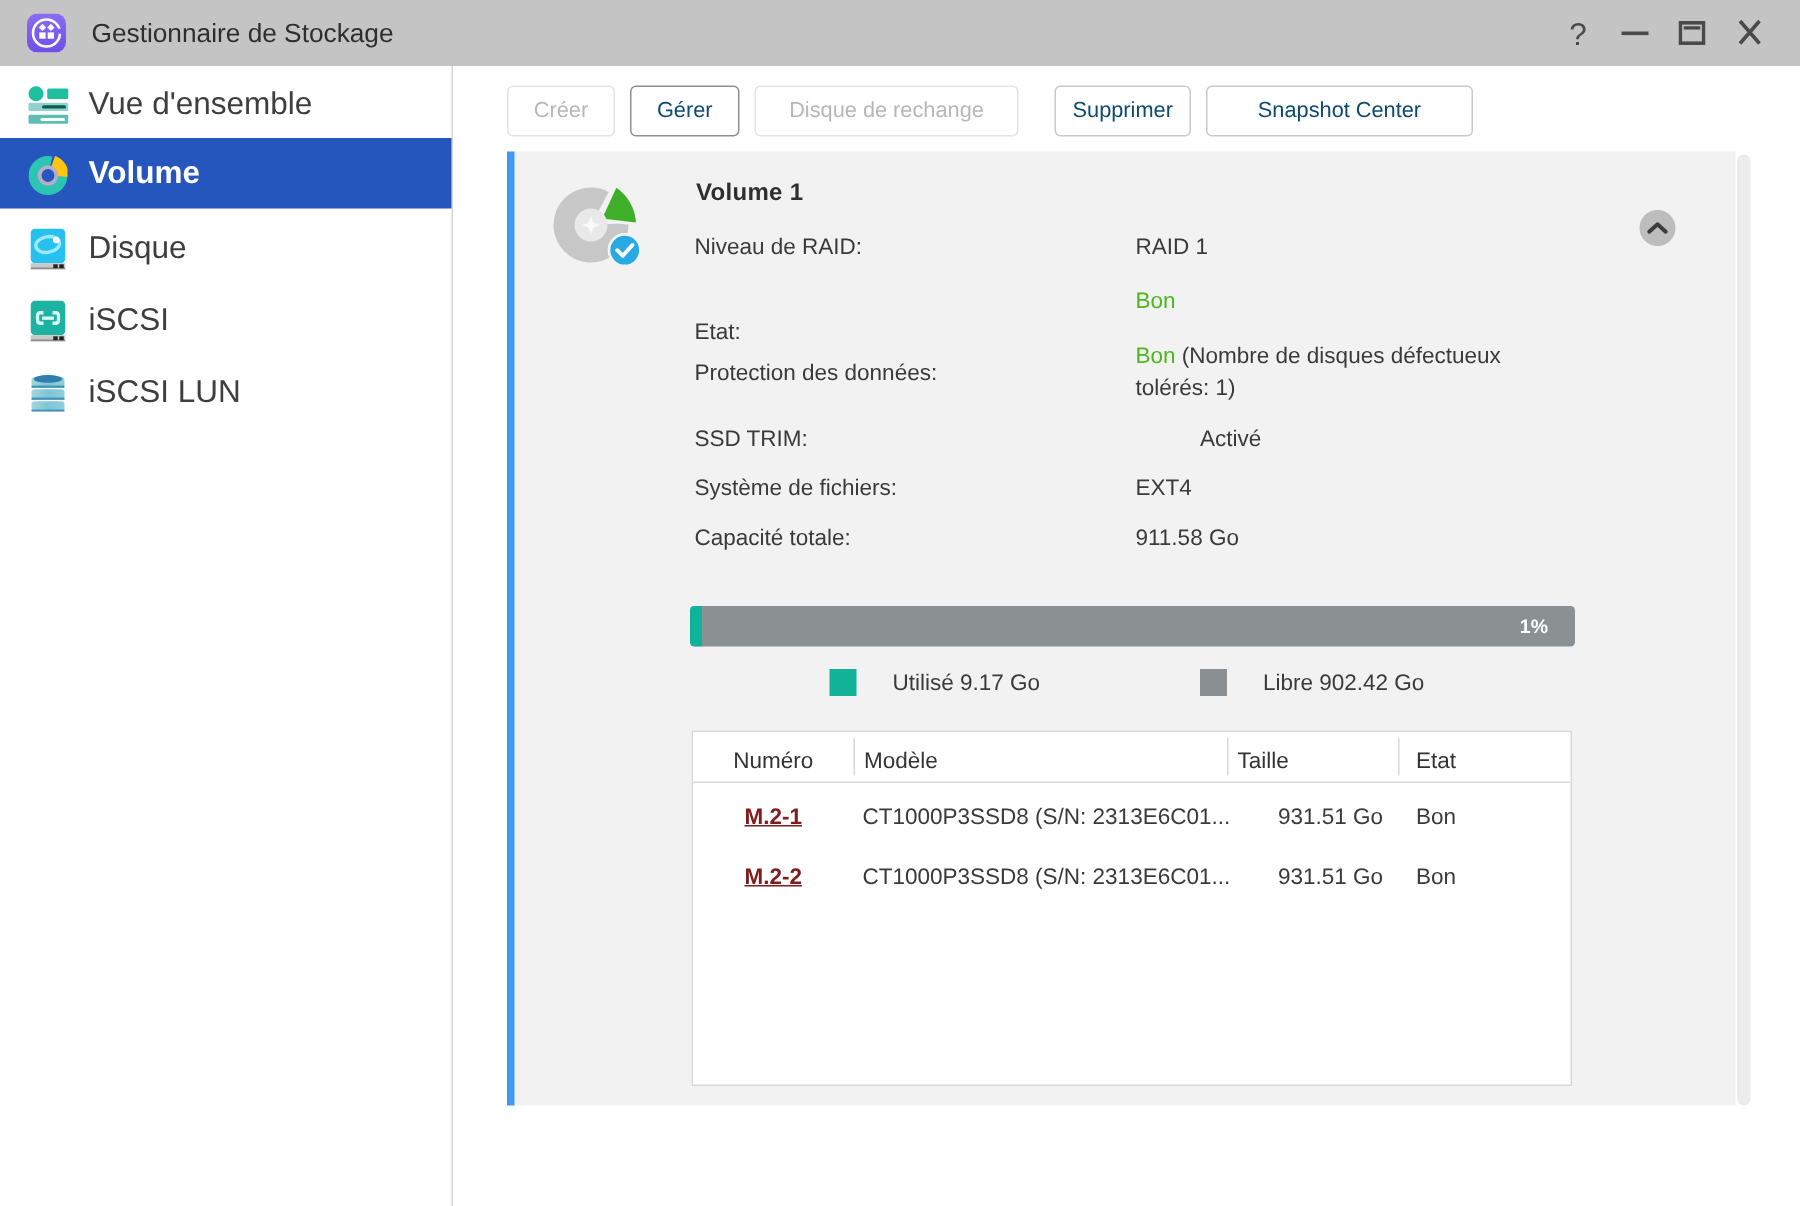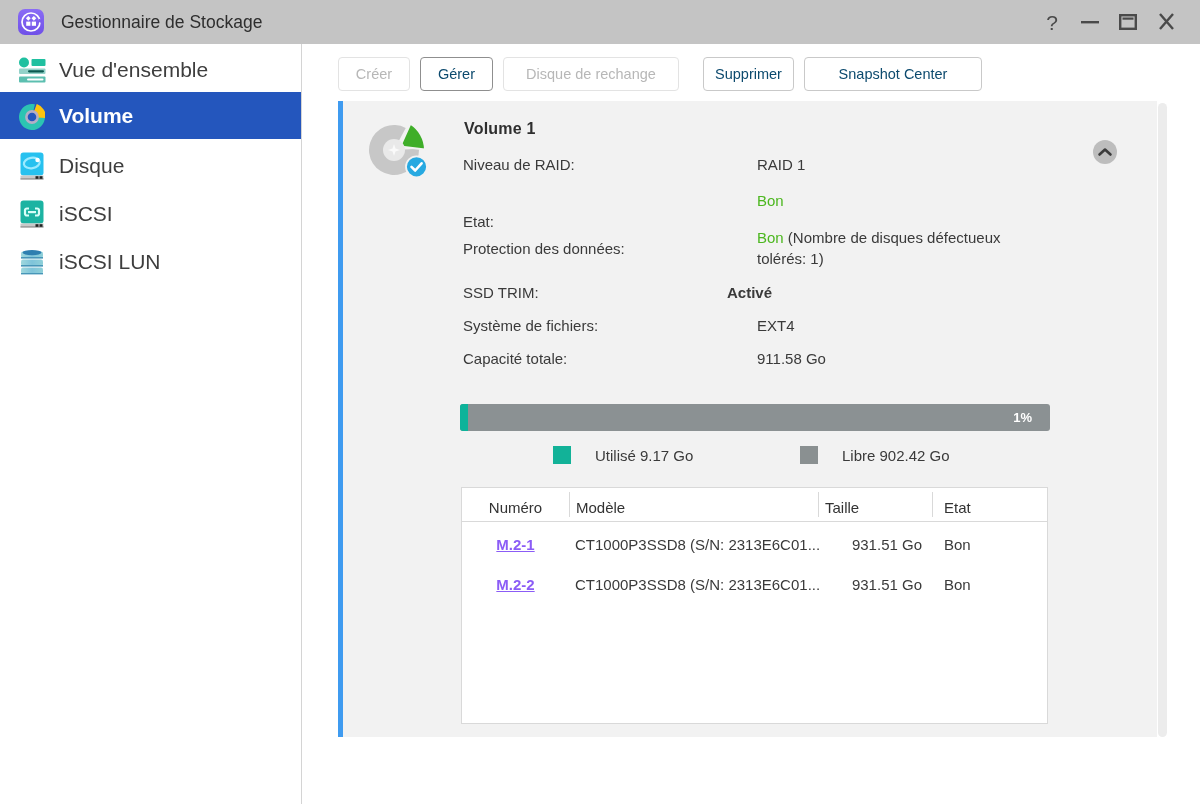--- a/index.html
+++ b/index.html
@@ -42,21 +42,21 @@
 #pbar .ptxt { position:absolute; right:18px; top:0; height:27px; line-height:27px; color:#fff; font-size:13px; font-weight:bold; }
 
 .legsq { position:absolute; width:18px; height:18px; }
 
 
 #grid { position:absolute; left:461px; top:487px; width:587px; height:237px; background:#fff; border:1px solid #d9d9d9; }
 .gh { position:absolute; top:3px; height:33px; line-height:33px; font-size:15px; color:#333; }
 .gc { position:absolute; font-size:15px; color:#3a3a3a; line-height:40px; height:40px; }
 .ghdiv { position:absolute; top:4px; width:1px; height:25px; background:#d9d9d9; }
 #gridhb { position:absolute; left:0; top:33px; width:585px; height:1px; background:#d9d9d9; }
-a.mlink { color:#8b5cf6; font-weight:bold; text-decoration:underline; }
+a.mlink { color:#7f1d1d; font-weight:bold; text-decoration:underline; }
 </style>
 </head>
 <body>
 <div id="page">
 
   <div id="titlebar">
     <div id="appicon">
       <svg width="26" height="26" viewBox="0 0 26 26">
         <defs>
           <linearGradient id="pg" x1="0" y1="0" x2="0" y2="1">
@@ -190,21 +190,21 @@
   </div>
 
   <div class="lbl" style="left:464px; top:120px; font-size:16px; font-weight:bold; letter-spacing:0.2px; color:#2f2f2f;">Volume 1</div>
   <div class="lbl" style="left:463px; top:156px;">Niveau de RAID:</div>
   <div class="val" style="left:757px; top:156px;">RAID 1</div>
   <div class="lbl" style="left:463px; top:185px;margin-top:28px;">Etat:</div>
   <div class="val green" style="left:757px; top:192px;">Bon</div>
   <div class="lbl" style="left:463px; top:240px;">Protection des données:</div>
   <div class="val" style="left:757px; top:228px; width:270px; line-height:20.5px;"><span class="green">Bon</span> (Nombre de disques défectueux tolérés: 1)</div>
   <div class="lbl" style="left:463px; top:284px;">SSD TRIM:</div>
-  <div class="val" style="left:727px; top:284px;font-weight:bold;">Activé</div>
+  <div class="val" style="left:800px; top:284px;">Activé</div>
   <div class="lbl" style="left:463px; top:317px;">Système de fichiers:</div>
   <div class="val" style="left:757px; top:317px;">EXT4</div>
   <div class="lbl" style="left:463px; top:350px;">Capacité totale:</div>
   <div class="val" style="left:757px; top:350px;">911.58 Go</div>
 
   <div id="pbar">
       <div class="fill"></div>
       <div class="ptxt">1%</div>
     </div>
 

